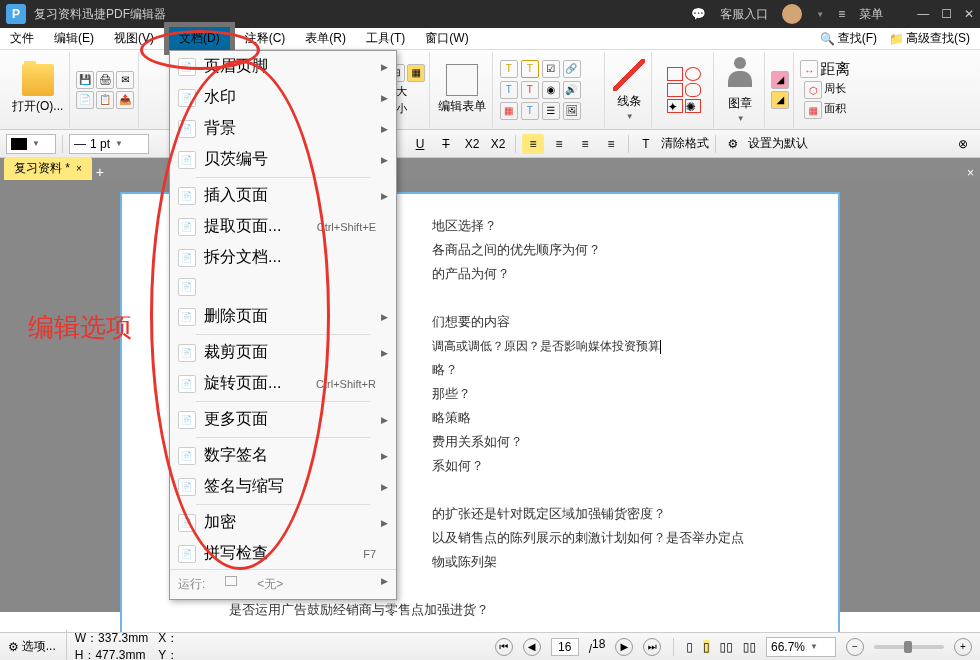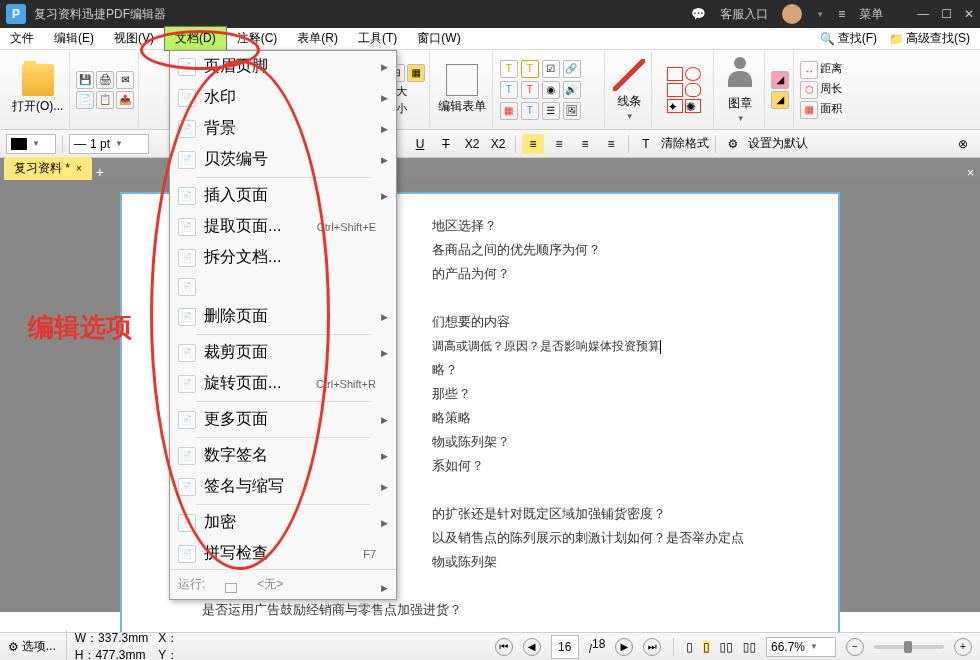--- a/index.html
+++ b/index.html
@@ -5,21 +5,21 @@
 *{box-sizing:border-box;margin:0;padding:0;font-family:"Microsoft YaHei",sans-serif;font-size:12px}
 body{width:980px;height:660px;background:#fff;overflow:hidden;position:relative}
 .titlebar{height:28px;background:#2b2b2b;color:#ddd;display:flex;align-items:center;padding:0 6px}
 .logo{width:20px;height:20px;background:#4aa5e8;border-radius:3px;margin-right:8px;display:flex;align-items:center;justify-content:center;color:#fff;font-weight:bold}
 .title-text{flex:1;color:#ccc}
 .title-right{display:flex;align-items:center;gap:14px;color:#ccc}
 .avatar{width:20px;height:20px;border-radius:50%;background:#d4a574}
 .win-btns{display:flex;gap:12px;margin-left:20px}
 .menubar{height:22px;background:#fff;display:flex;align-items:center;border-bottom:1px solid #ddd;position:relative}
 .menu-item{padding:3px 10px;cursor:pointer}
-.menu-item.active{background:#bef264;border:1px solid #737373}
+.menu-item.active{background:#0369a1;border:5px solid #737373}
 .menu-right{position:absolute;right:6px;display:flex;gap:4px}
 .menu-rbtn{display:flex;align-items:center;gap:2px;padding:2px 4px}
 .ribbon{height:80px;background:linear-gradient(#fdfdfd,#f0f0f0);border-bottom:1px solid #ccc;display:flex;align-items:center;padding:2px 6px;gap:2px}
 .rgroup{display:flex;flex-direction:column;align-items:center;padding:0 4px;border-right:1px solid #ddd;height:76px;justify-content:center}
 .rgroup.stack{gap:2px}
 .rbtn-big{display:flex;flex-direction:column;align-items:center;gap:2px;padding:2px;cursor:pointer}
 .rbtn-big .ico{width:32px;height:32px}
 .ico-folder{background:linear-gradient(#ffd966,#f0b030);border-radius:2px;position:relative}
 .ico-folder:before{content:"";position:absolute;top:-3px;left:2px;width:12px;height:4px;background:#ffd966;border-radius:1px 1px 0 0}
 .small-row{display:flex;gap:2px}
@@ -38,27 +38,27 @@
 .page{background:#fff;margin:12px auto;width:720px;height:600px;padding:20px 40px;border:2px solid #6fb5e8;position:absolute;left:120px;top:0}
 .page-line{color:#333;font-size:13px;line-height:24px}
 .cursor{display:inline-block;width:1px;height:14px;background:#000;vertical-align:middle}
 .dropdown{position:absolute;top:50px;left:169px;width:228px;background:#f8f8f8;border:1px solid #999;box-shadow:2px 2px 6px rgba(0,0,0,0.3);z-index:100}
 .dd-item{display:flex;align-items:center;padding:5px 8px;gap:8px;cursor:pointer;position:relative}
 .dd-ico{width:18px;height:18px;background:#fff;border:1px solid #ccc;border-radius:2px;display:flex;align-items:center;justify-content:center;font-size:9px}
 .dd-label{flex:1;font-size:16px}
 .dd-arrow{color:#666;font-size:9px}
 .dd-shortcut{color:#666;font-size:11px;margin-right:12px}
 .dd-sep{height:1px;background:#ddd;margin:2px 26px}
-.dd-run{padding:6px 8px;display:flex;align-items:flex-end;gap:20px;color:#888;border-top:1px solid #ddd}
+.dd-run{padding:6px 8px;display:flex;align-items:flex-start;gap:20px;color:#888;border-top:1px solid #ddd}
 .annot-ellipse{position:absolute;border:3px solid #e8342b;border-radius:50%;pointer-events:none;z-index:200}
-.annot-text{position:absolute;color:#e8342b;font-size:26px;z-index:200;font-weight:700}
+.annot-text{position:absolute;color:#e8342b;font-size:26px;z-index:200;font-weight:400}
 .statusbar{position:absolute;bottom:0;left:0;right:0;height:28px;background:linear-gradient(#f8f8f8,#ececec);border-top:1px solid #ccc;display:flex;align-items:center;padding:0 8px;gap:10px;font-size:11px}
 .sb-btn{display:flex;align-items:center;gap:3px;cursor:pointer}
 .sb-circ{width:18px;height:18px;border:1px solid #999;border-radius:50%;display:flex;align-items:center;justify-content:center;font-size:10px;cursor:pointer}
-.sb-input{width:28px;height:24px;border:1px solid #bbb;text-align:center}
+.sb-input{width:28px;height:18px;border:1px solid #bbb;text-align:center}
 .slider{width:70px;height:4px;background:#ccc;position:relative;border-radius:2px}
 .slider-thumb{position:absolute;width:8px;height:12px;background:#888;top:-4px;left:30px;border-radius:2px}
 .ribbon-icons{display:flex;gap:3px;flex-wrap:wrap;width:100px}
 .person-ico{width:36px;height:36px;display:flex;flex-direction:column;align-items:center}
 .person-head{width:12px;height:12px;border-radius:50%;background:#888}
 .person-body{width:24px;height:16px;border-radius:10px 10px 0 0;background:#888;margin-top:2px}
 .shape-ico{width:16px;height:14px;border:1.5px solid}
 </style>
 </head>
 <body>
@@ -184,21 +184,21 @@
         <span class="drop">▼</span>
     </div>
   </div>
   <div class="rgroup stack">
     <div class="sico" style="background:#f4a0b8">◢</div>
     <div class="sico" style="background:#ffd966">◢</div>
   </div>
   <div class="rgroup stack" style="border-right:none">
     <div class="small-row">
         <div class="sico" style="color:#e8342b">↔</div>
-        <span style="font-size:11px">距离</span>
+        <span style="font-size:15px">距离</span>
       </div>
     <div class="small-row">
         <div class="sico" style="color:#e8342b">⬡</div>
         <span style="font-size:11px">周长</span>
       </div>
     <div class="small-row">
         <div class="sico" style="color:#e8342b">▦</div>
         <span style="font-size:11px">面积</span>
       </div>
   </div>
@@ -259,29 +259,29 @@
     <div style="margin-left:270px">
       <div class="page-line">地区选择？</div>
       <div class="page-line">各商品之间的优先顺序为何？</div>
       <div class="page-line">的产品为何？</div>
       <div class="page-line">&nbsp;</div>
       <div class="page-line">们想要的内容</div>
       <div class="page-line"><span>调高或调低？原因？是否影响媒体投资预算</span><span class="cursor"></span></div>
       <div class="page-line">略？</div>
       <div class="page-line">那些？</div>
       <div class="page-line">略策略</div>
-      <div class="page-line">物或陈列架？</div>
+      <div class="page-line">费用关系如何？</div>
       <div class="page-line">系如何？</div>
       <div class="page-line">&nbsp;</div>
       <div class="page-line">的扩张还是针对既定区域加强铺货密度？</div>
       <div class="page-line">以及销售点的陈列展示的刺激计划如何？是否举办定点</div>
       <div class="page-line">物或陈列架</div>
       <div class="page-line">&nbsp;</div>
     </div>
-    <div class="page-line" style="margin-left:40px">是否运用广告鼓励经销商与零售点加强进货？</div>
+    <div class="page-line" style="margin-left:67px">是否运用广告鼓励经销商与零售点加强进货？</div>
   </div>
 </div>
 
 <div class="dropdown">
   <div id="dd-items">
       <div class="dd-item">
         <div class="dd-ico">📄</div>
         <span class="dd-label">页眉页脚</span>
         <span class="dd-arrow">▶</span>
       </div>

